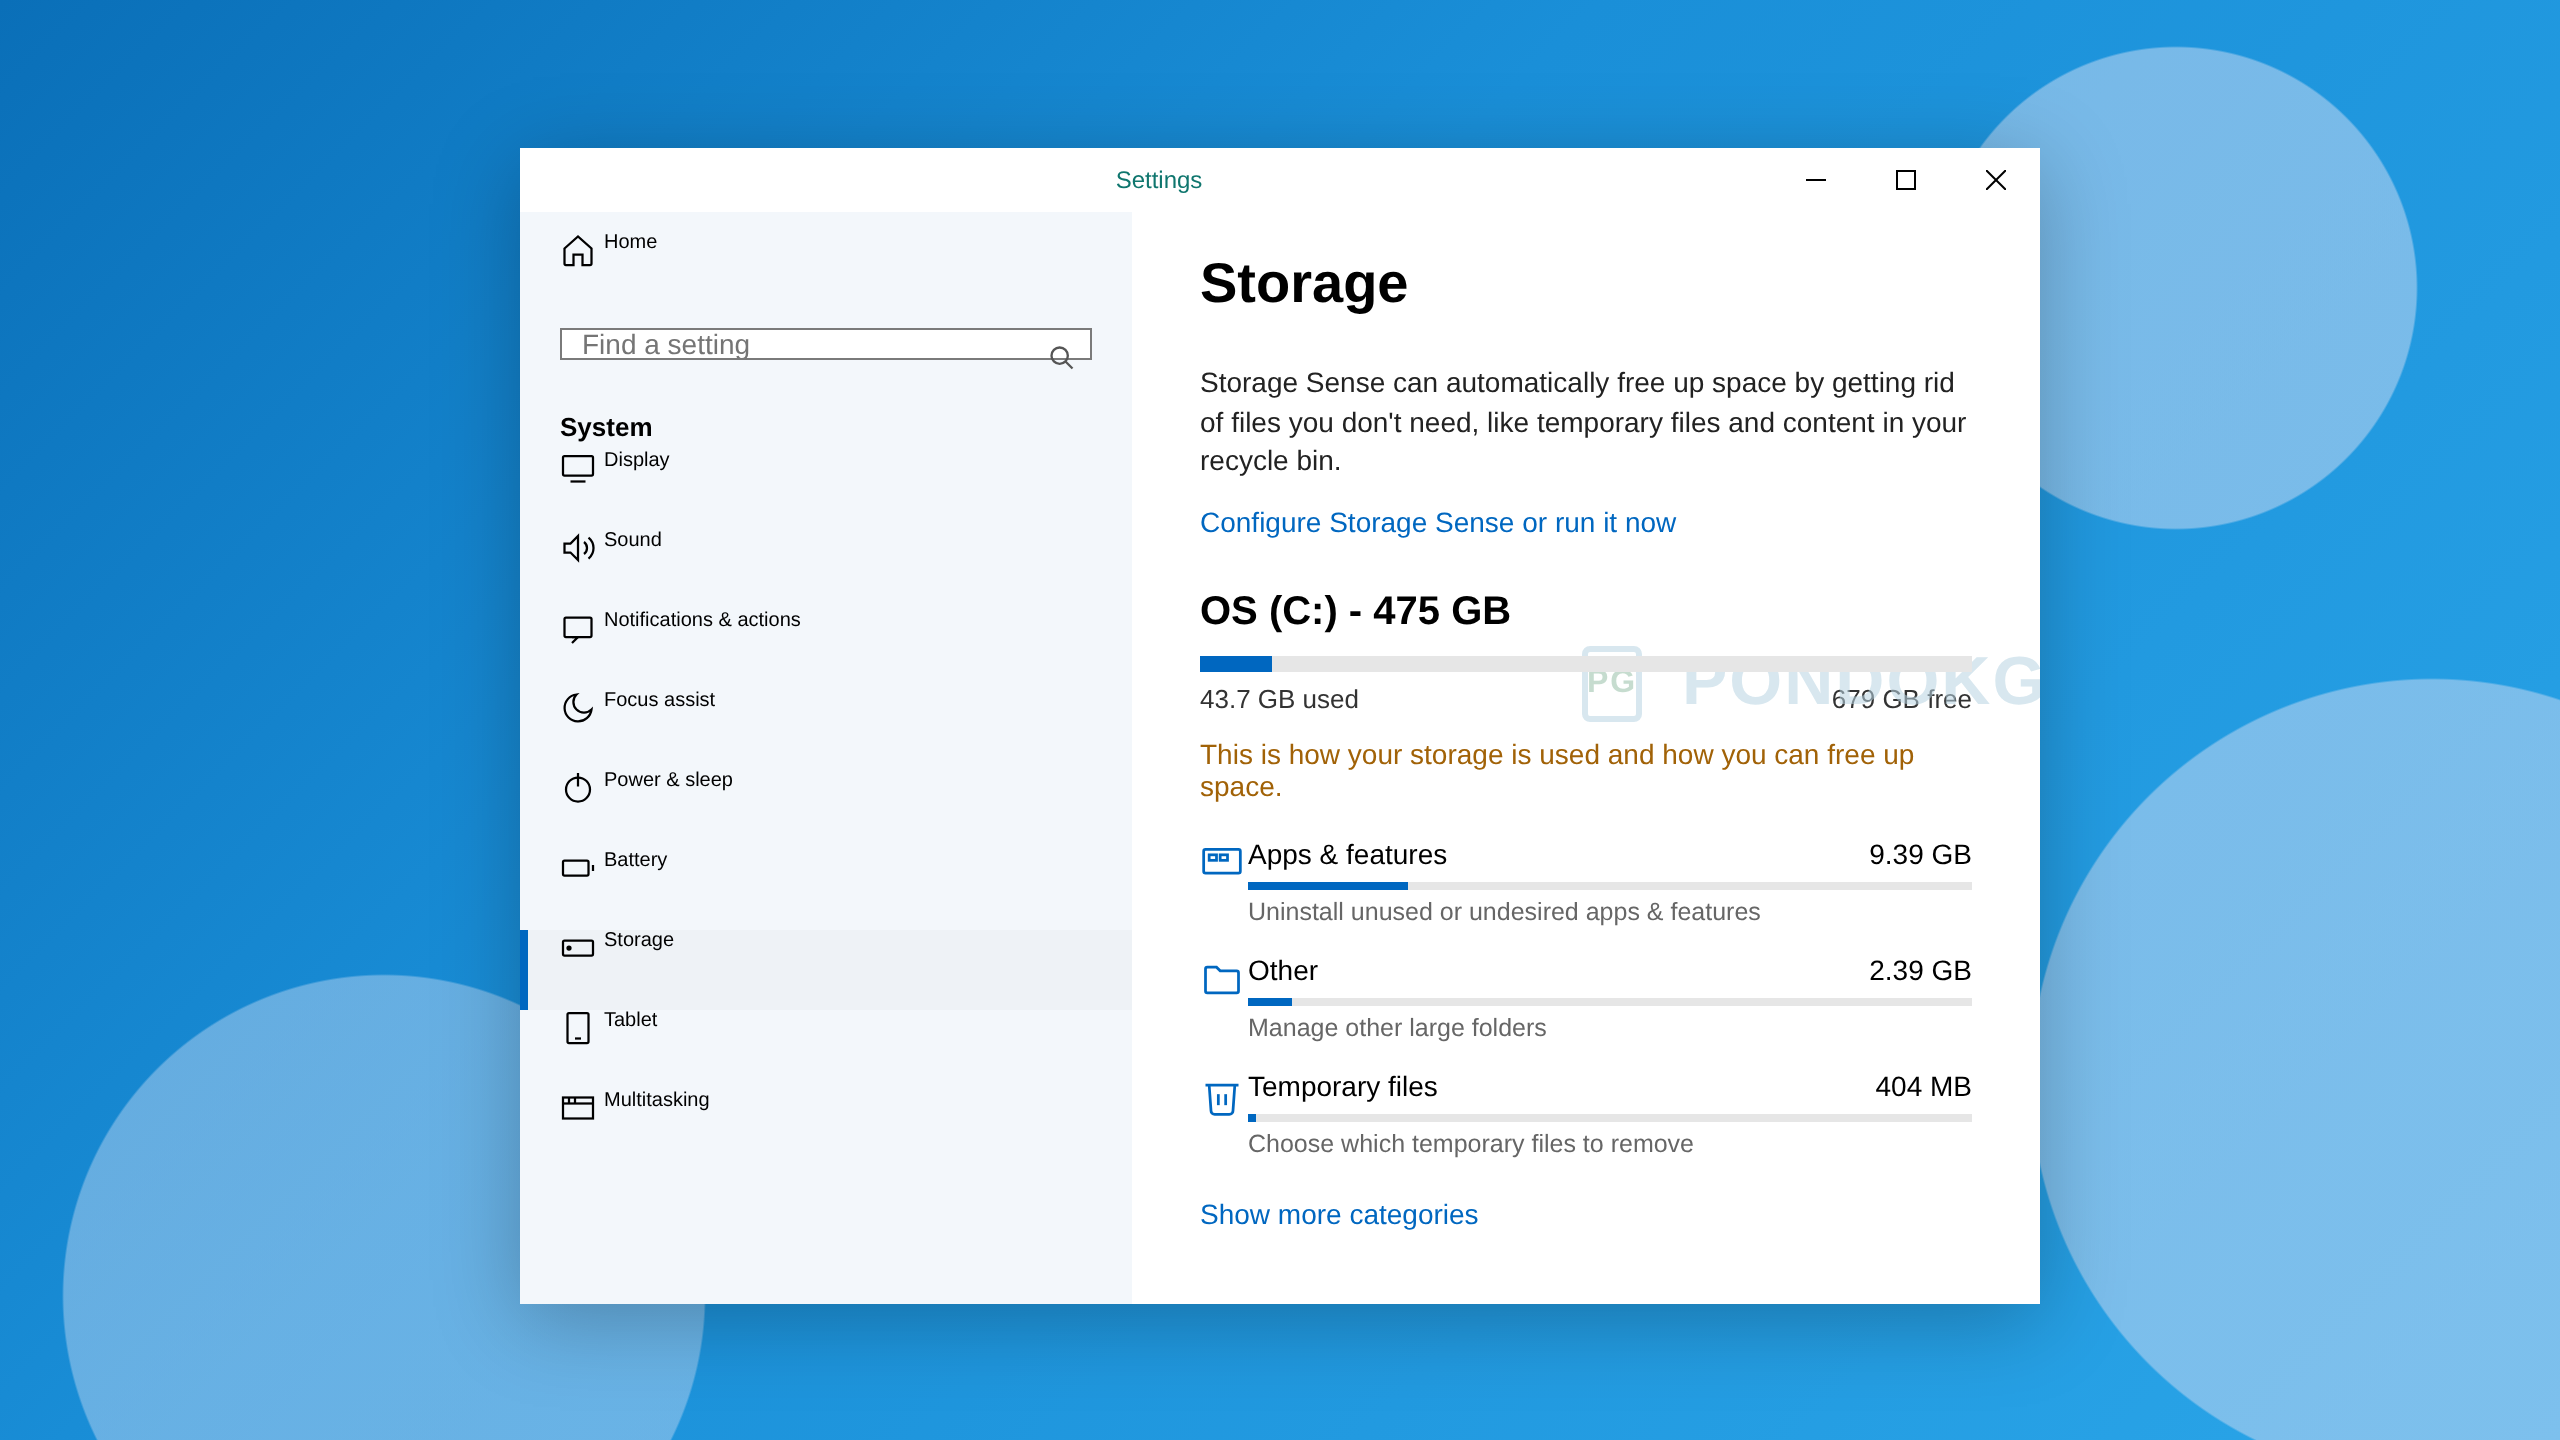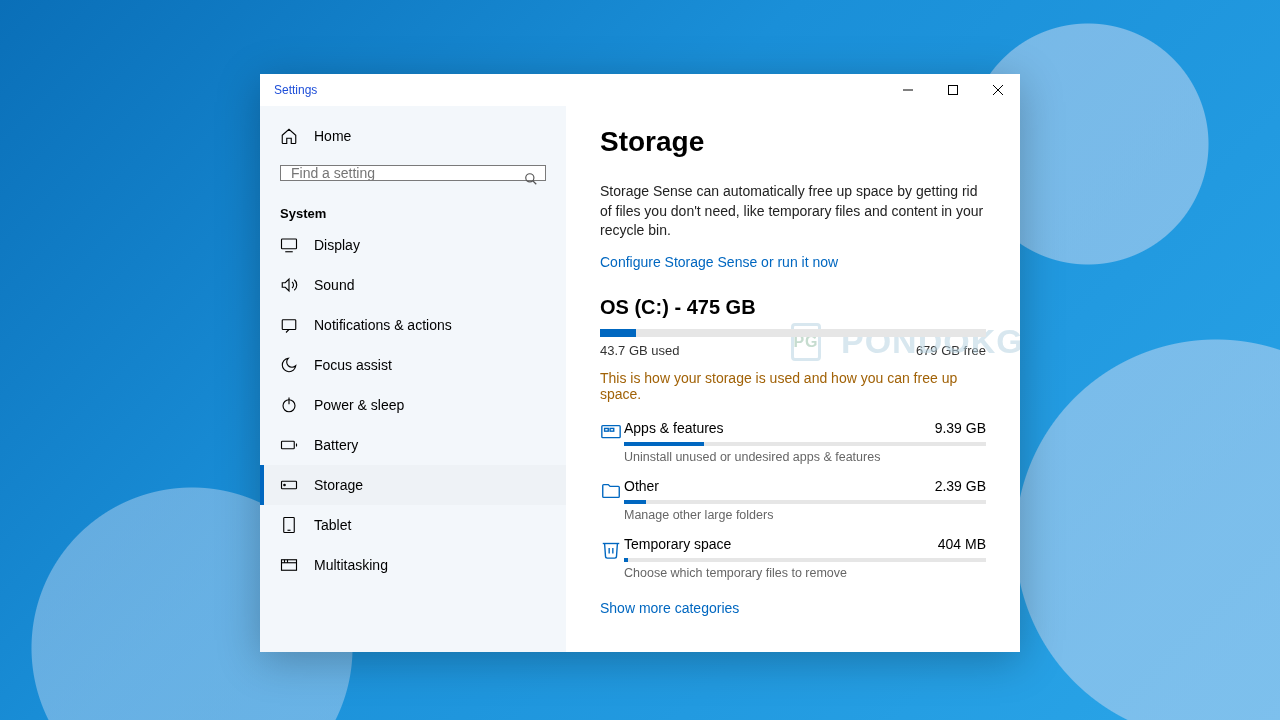--- a/index.html
+++ b/index.html
@@ -9,27 +9,27 @@
                 radial-gradient(circle at 95% 75%, rgba(180,210,240,.6) 0 200px, transparent 201px),
                 radial-gradient(circle at 15% 90%, rgba(180,210,240,.5) 0 160px, transparent 161px),
                 linear-gradient(135deg,#0a6fb8 0%, #1a8fd8 40%, #2aa5e8 100%);
   }
   .window {
     position: absolute; left: 260px; top: 74px; width: 760px; height: 578px;
     background: #fff; box-shadow: 0 8px 40px rgba(0,0,0,.25);
     display: flex; flex-direction: column;
   }
   .titlebar { height: 32px; display: flex; align-items: center; padding-left: 14px; }
-  .titlebar-title { font-size: 12px; color: #1d4ed8; flex: 1; }
+  .titlebar-title { font-size: 12px; color: #0f766e; flex: 1; text-align: center; }
   .ctrl { width: 45px; height: 32px; display:flex; align-items:center; justify-content:center; cursor:pointer; }
   .ctrl svg { width:10px; height:10px; stroke:#000; stroke-width:1; fill:none; }
   .body { flex:1; display:flex; overflow:hidden; }
   .sidebar { width:306px; background:linear-gradient(#f3f7fb,#f3f7fb); padding:10px 0 0 0; display:flex; flex-direction:column; }
   .home-row, .nav-item {
-    display:flex; align-items:center; gap:16px; padding:0 20px; height:40px; font-size:14px; color:#000; cursor:pointer;
+    display:flex; align-items:flex-start; gap:4px; padding:0 20px; height:40px; font-size:10px; color:#000; cursor:pointer;
   }
   .nav-item.active { border-left:4px solid #0067c0; background:rgba(0,0,0,.02); padding-left:16px; }
   .nav-item .ico, .home-row .ico { width:18px; height:18px; display:flex; align-items:center; justify-content:center; color:#000; }
   .search-wrap { padding:8px 20px 14px 20px; }
   .search { width:100%; height:16px; border:1px solid #7a7a7a; background:#fff; padding:0 30px 0 10px; font-size:14px; }
   .search-wrap { position:relative; }
   .search-icon { position:absolute; right:28px; top:16px; color:#555; }
   .section-label { padding:10px 20px 4px 20px; font-size:13px; font-weight:600; }
   .nav-list { overflow-y:auto; flex:1; }
   .main { flex:1; padding:20px 34px 0 34px; overflow-y:auto; position:relative; }
@@ -253,21 +253,21 @@
         <div class="cat-ico">
             <svg width="22" height="22" viewBox="0 0 24 24" fill="none" stroke="currentColor" stroke-width="1.5">
               <polyline points="3 6 5 6 21 6"></polyline>
               <path d="M19 6l-1 14a2 2 0 0 1-2 2H8a2 2 0 0 1-2-2L5 6"></path>
               <line x1="10" y1="11" x2="10" y2="17"></line>
               <line x1="14" y1="11" x2="14" y2="17"></line>
             </svg>
           </div>
         <div class="cat-body">
           <div class="cat-top">
-              <span>Temporary space</span>
+              <span>Temporary files</span>
               <span>404 MB</span>
             </div>
           <div class="cat-bar">
               <div class="cat-bar-fill" style="width:1%"></div>
             </div>
           <div class="cat-sub">Choose which temporary files to remove</div>
         </div>
       </div>
 
       <a class="link" style="margin-top:6px;">Show more categories</a>

